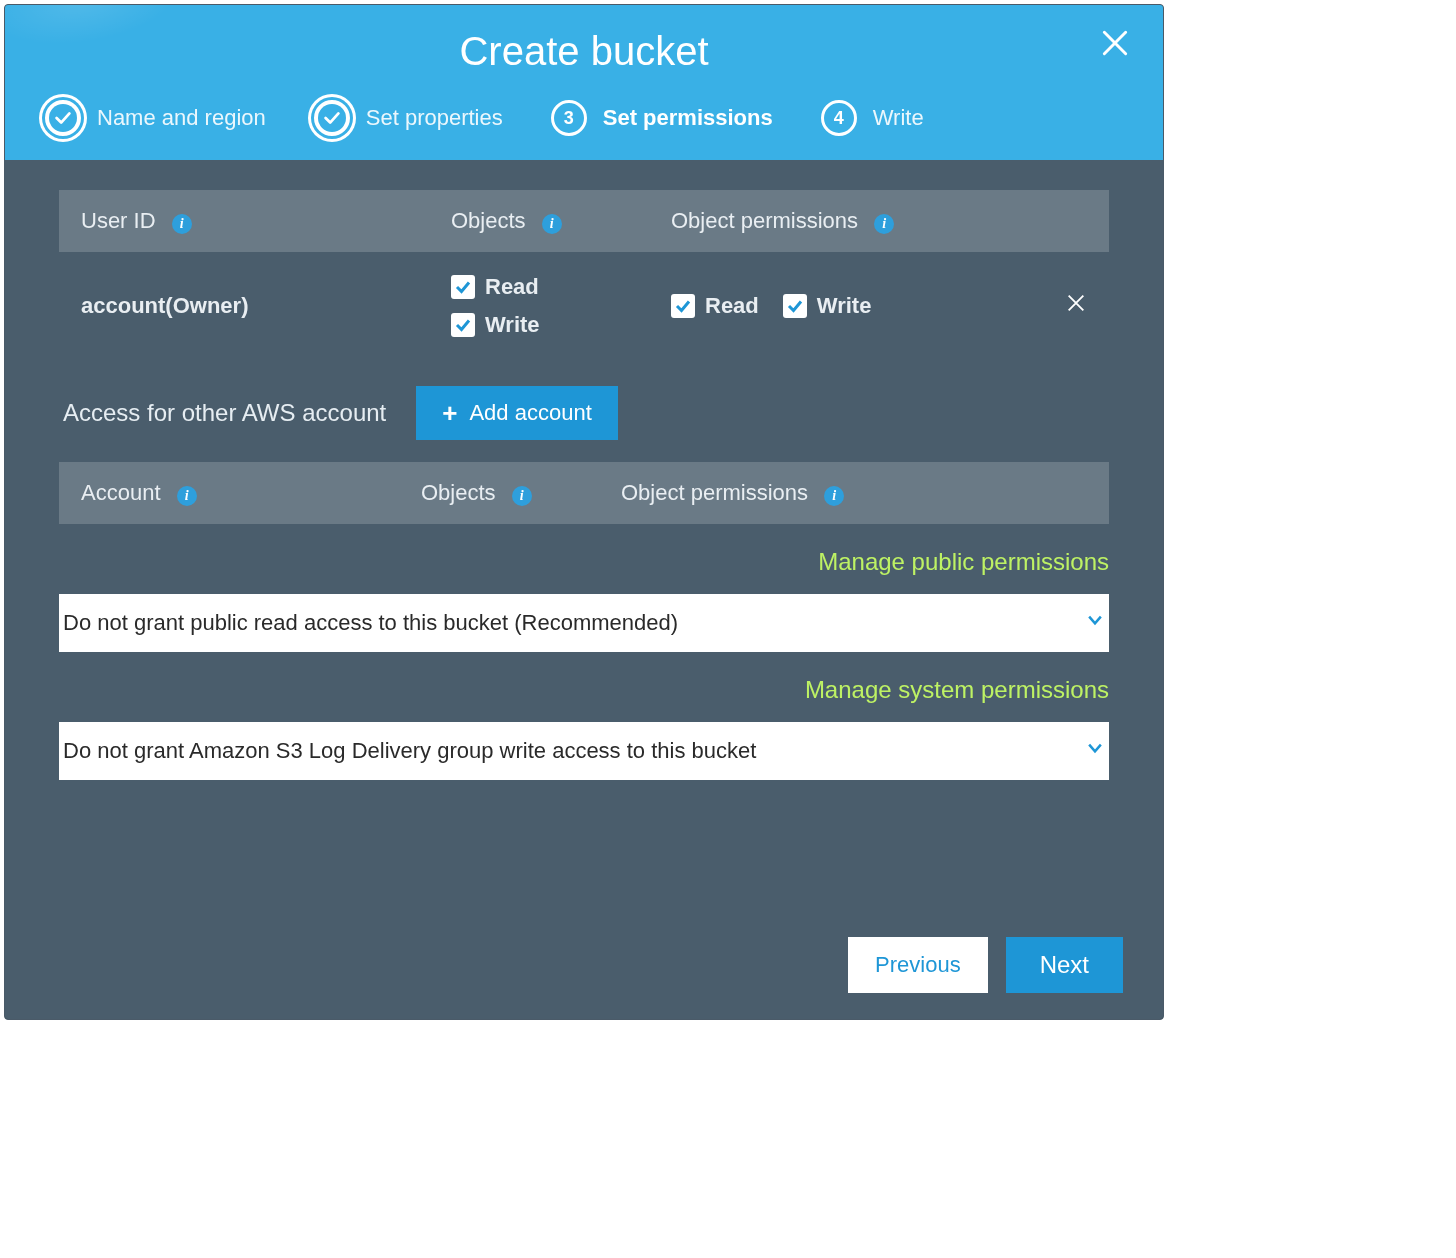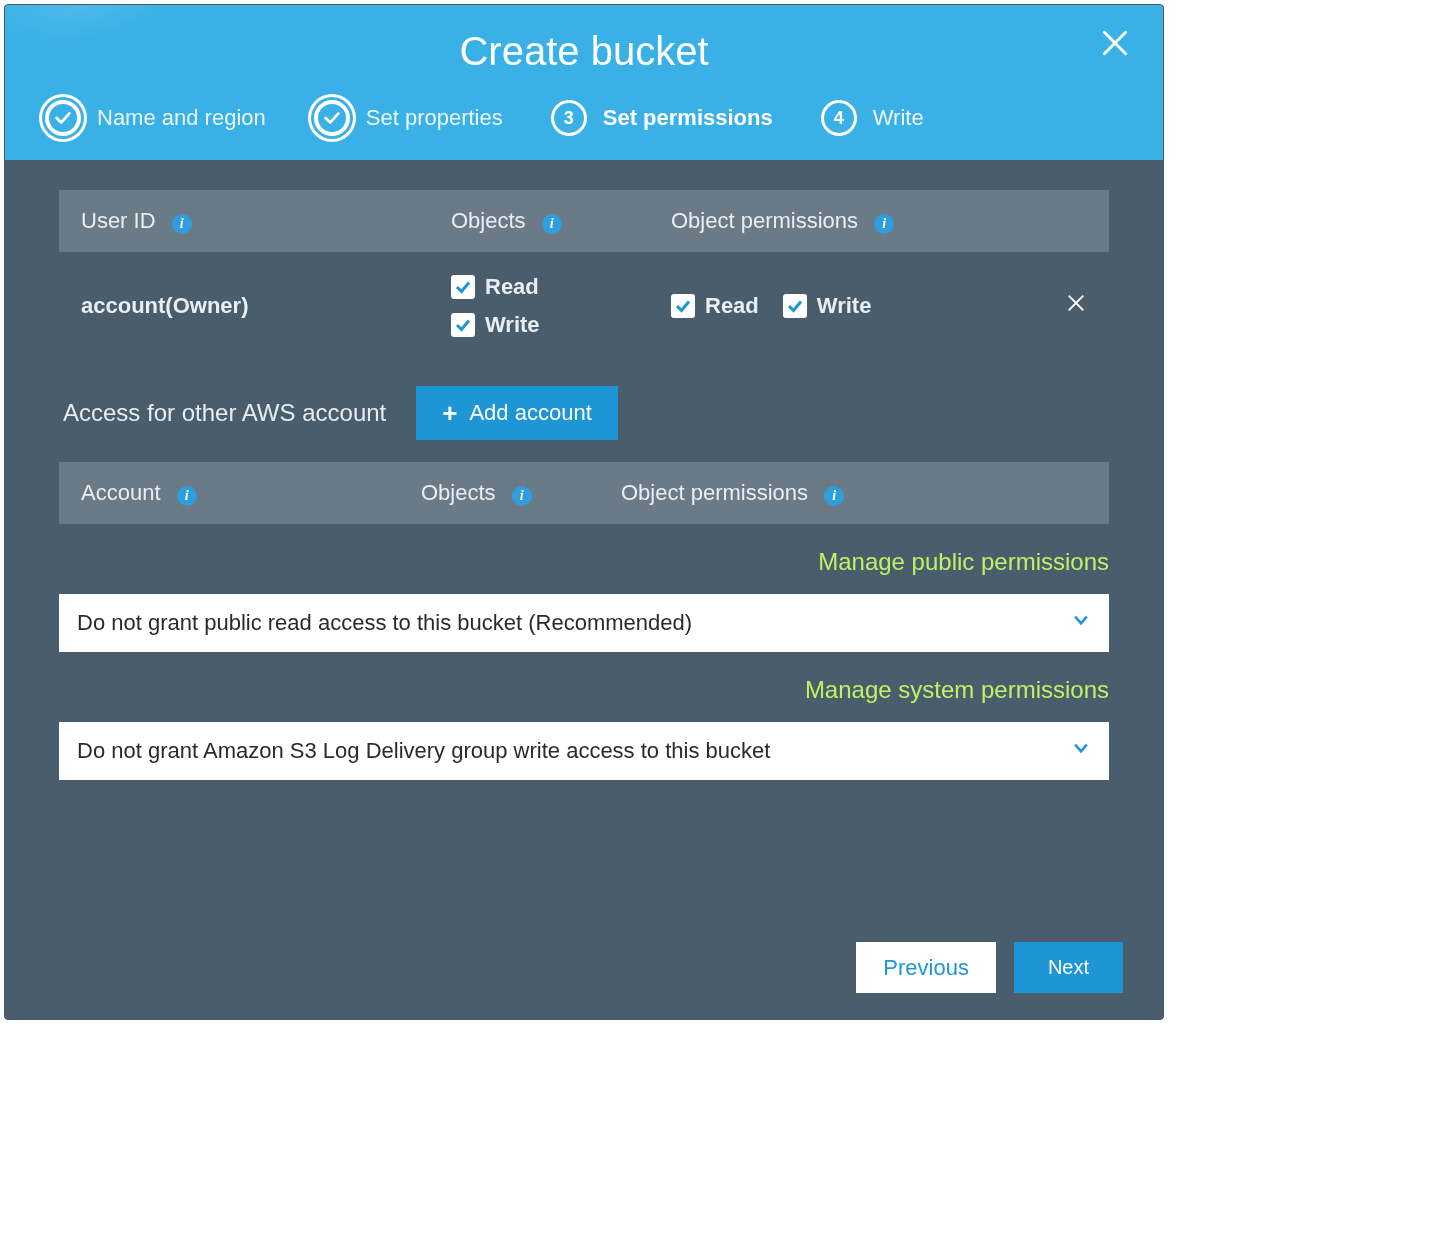--- a/index.html
+++ b/index.html
@@ -146,40 +146,40 @@
     background:#1e96d6; color:#fff; border:none;
     padding:14px 26px; font-size:22px; cursor:pointer;
     display:flex; align-items:center; gap:12px;
   }
   .plus { font-size:26px; font-weight:700; line-height:1; }
 
   .section-title { font-size:24px; color:#bef264; margin:24px 0 18px 0;text-align:right; }
 
   .select {
     background:#fff; color:#2a2a2a;
-    padding:16px 18px; font-size:22px;
+    padding:16px 4px; font-size:22px;
     display:flex; justify-content:space-between; align-items:center;
     cursor:pointer;
   }
   .select .chev { color:#1e96d6; }
   .select .chev svg{ width:20px; height:20px; stroke:#1e96d6; stroke-width:3; fill:none;}
 
   .modal-footer {
     background:#4a5d6c;
     padding:20px 40px 26px 0;
     display:flex; justify-content:flex-end; gap:18px;
     border-top: 0;
   }
   .btn-secondary {
     background:#fff; color:#1e96d6; border:1px solid #fff;
     padding:4px 26px; font-size:22px; cursor:pointer;
   }
   .btn-next {
     background:#1e96d6; color:#fff; border:none;
-    padding:14px 34px; font-size:20px; cursor:pointer;
+    padding:14px 34px; font-size:24px; cursor:pointer;
   }
 </style>
 </head>
 <body>
 
 <div class="modal">
 
   <div class="modal-header">
     <div class="modal-title">Create bucket</div>
     <div class="close-x">

